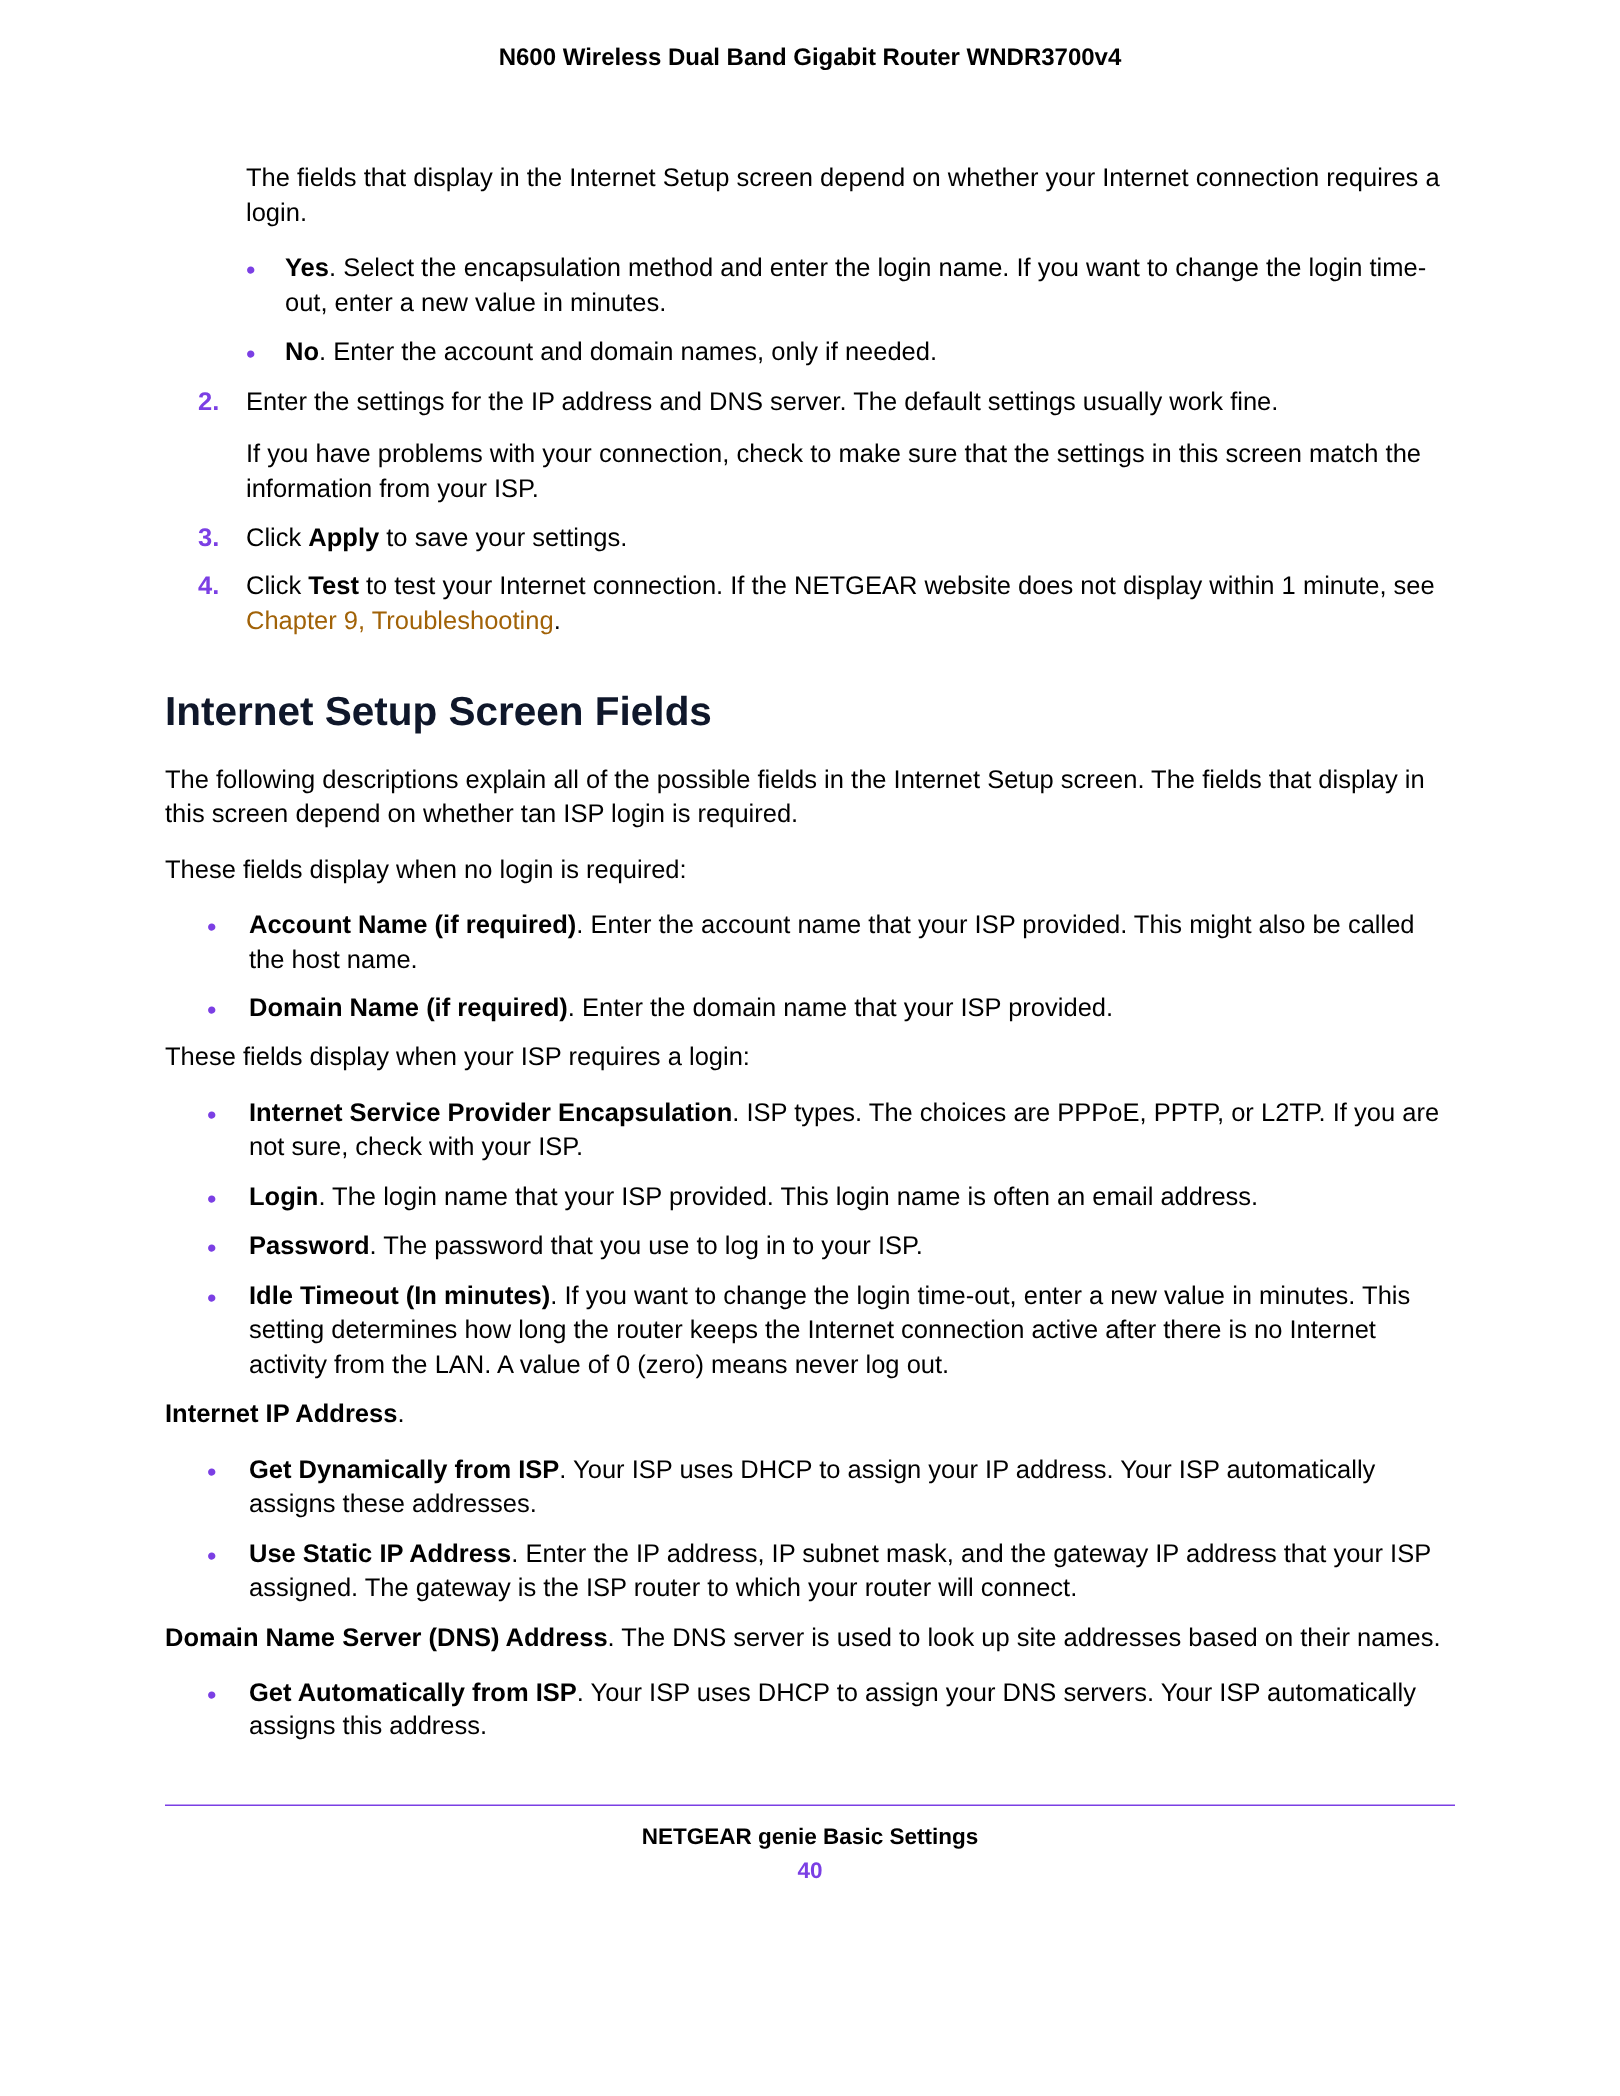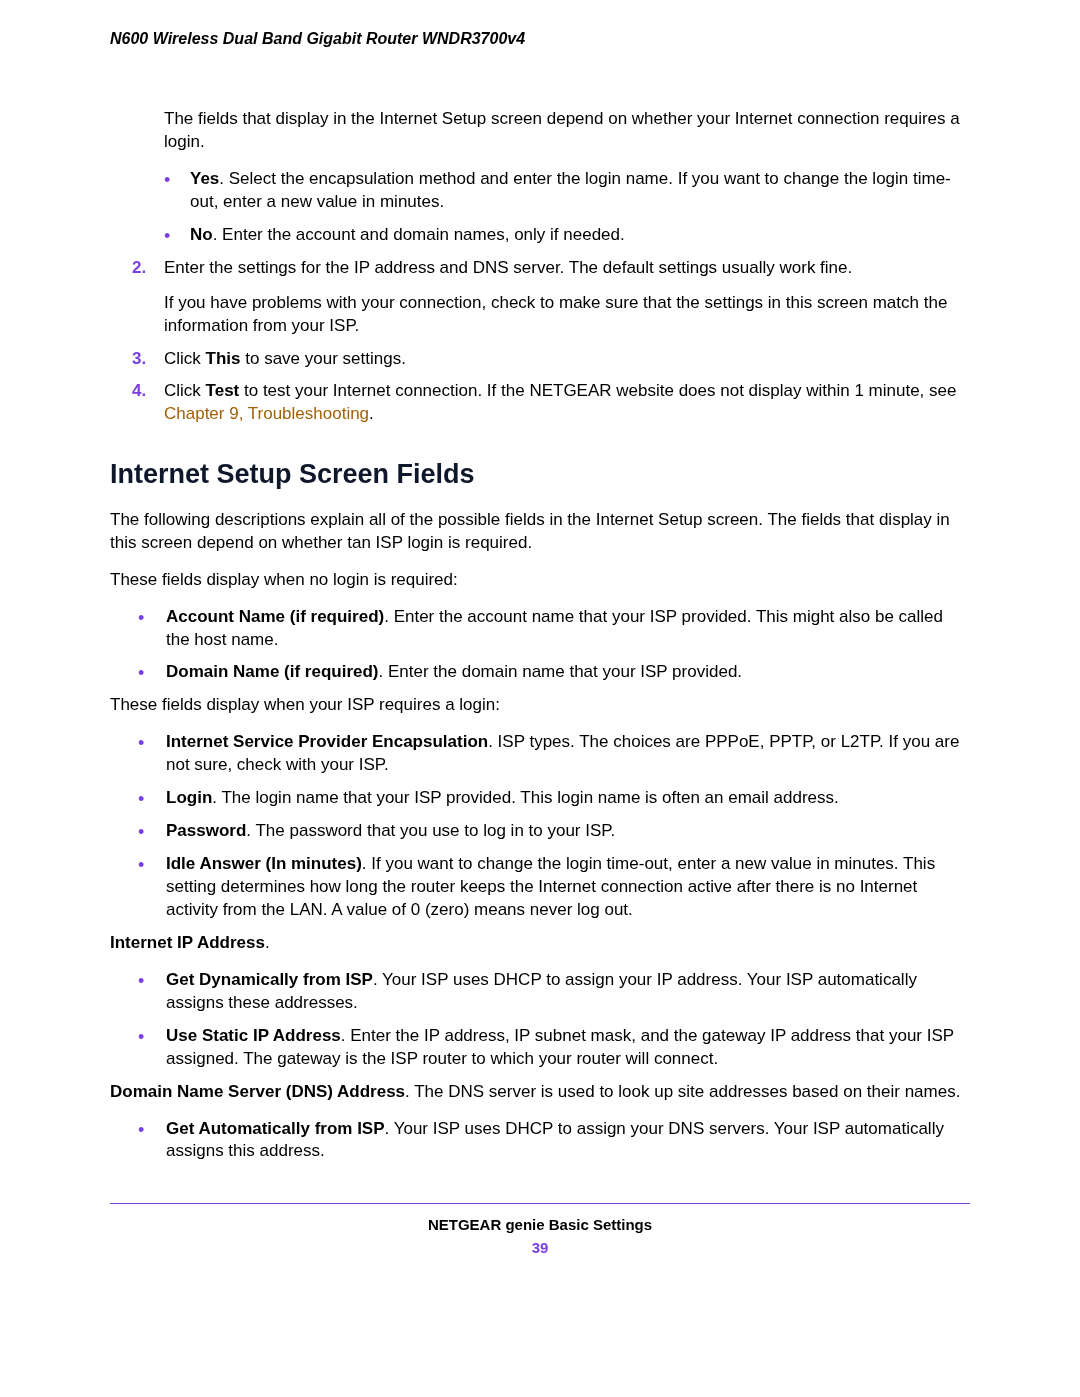--- a/index.html
+++ b/index.html
@@ -8,25 +8,24 @@
     font-family: Arial, Helvetica, sans-serif;
     font-size: 17px;
     color: #000;
     background: #fff;
     width: 1080px;
   }
   .page {
     padding: 30px 110px 30px 110px;
   }
   .header {
-    text-align: left;
+    text-align: center;
     font-weight: bold;
     font-size: 16px;
     margin-bottom: 60px;
-    font-style: italic;
   }
   .body-text {
     line-height: 1.35;
   }
   .para {
     margin: 0 0 14px 0;
   }
   .para-indent {
     margin-left: 54px;
   }
@@ -137,21 +136,21 @@
     </ul>
 
     <ol class="numlist">
       <li>
         <span class="num">2.</span>
         <span>Enter the settings for the IP address and DNS server. The default settings usually work fine.</span>
         <p class="para" style="margin-top:12px;margin-bottom:0;">If you have problems with your connection, check to make sure that the settings in this screen match the information from your ISP.</p>
       </li>
       <li>
         <span class="num">3.</span>
-        <span>Click </span><span class="bold">This</span><span> to save your settings.</span>
+        <span>Click </span><span class="bold">Apply</span><span> to save your settings.</span>
       </li>
       <li>
         <span class="num">4.</span>
         <span>Click </span><span class="bold">Test</span><span> to test your Internet connection. If the NETGEAR website does not display within 1 minute, see </span><span class="link">Chapter 9, Troubleshooting</span><span>.</span>
       </li>
     </ol>
 
     <h2 class="section-title">Internet Setup Screen Fields</h2>
 
     <p class="para">The following descriptions explain all of the possible fields in the Internet Setup screen. The fields that display in this screen depend on whether tan ISP login is required.</p>
@@ -174,21 +173,21 @@
       <li>
         <span class="bold">Internet Service Provider Encapsulation</span><span>. ISP types. The choices are PPPoE, PPTP, or L2TP. If you are not sure, check with your ISP.</span>
       </li>
       <li>
         <span class="bold">Login</span><span>. The login name that your ISP provided. This login name is often an email address.</span>
       </li>
       <li>
         <span class="bold">Password</span><span>. The password that you use to log in to your ISP.</span>
       </li>
       <li>
-        <span class="bold">Idle Answer (In minutes)</span><span>. If you want to change the login time-out, enter a new value in minutes. This setting determines how long the router keeps the Internet connection active after there is no Internet activity from the LAN. A value of 0 (zero) means never log out.</span>
+        <span class="bold">Idle Timeout (In minutes)</span><span>. If you want to change the login time-out, enter a new value in minutes. This setting determines how long the router keeps the Internet connection active after there is no Internet activity from the LAN. A value of 0 (zero) means never log out.</span>
       </li>
     </ul>
 
     <p class="para">
       <span class="bold">Internet IP Address</span><span>.</span>
     </p>
 
     <ul class="bullet-top">
       <li>
         <span class="bold">Get Dynamically from ISP</span><span>. Your ISP uses DHCP to assign your IP address. Your ISP automatically assigns these addresses.</span>
@@ -206,16 +205,16 @@
       <li>
         <span class="bold">Get Automatically from ISP</span><span>. Your ISP uses DHCP to assign your DNS servers. Your ISP automatically assigns this address.</span>
       </li>
     </ul>
 
   </div>
 
   <hr class="footer-rule">
   <div class="footer">
     <div>NETGEAR genie Basic Settings</div>
-    <div class="page-num">39</div>
+    <div class="page-num">40</div>
   </div>
 
 </div>
 
 </body></html>

